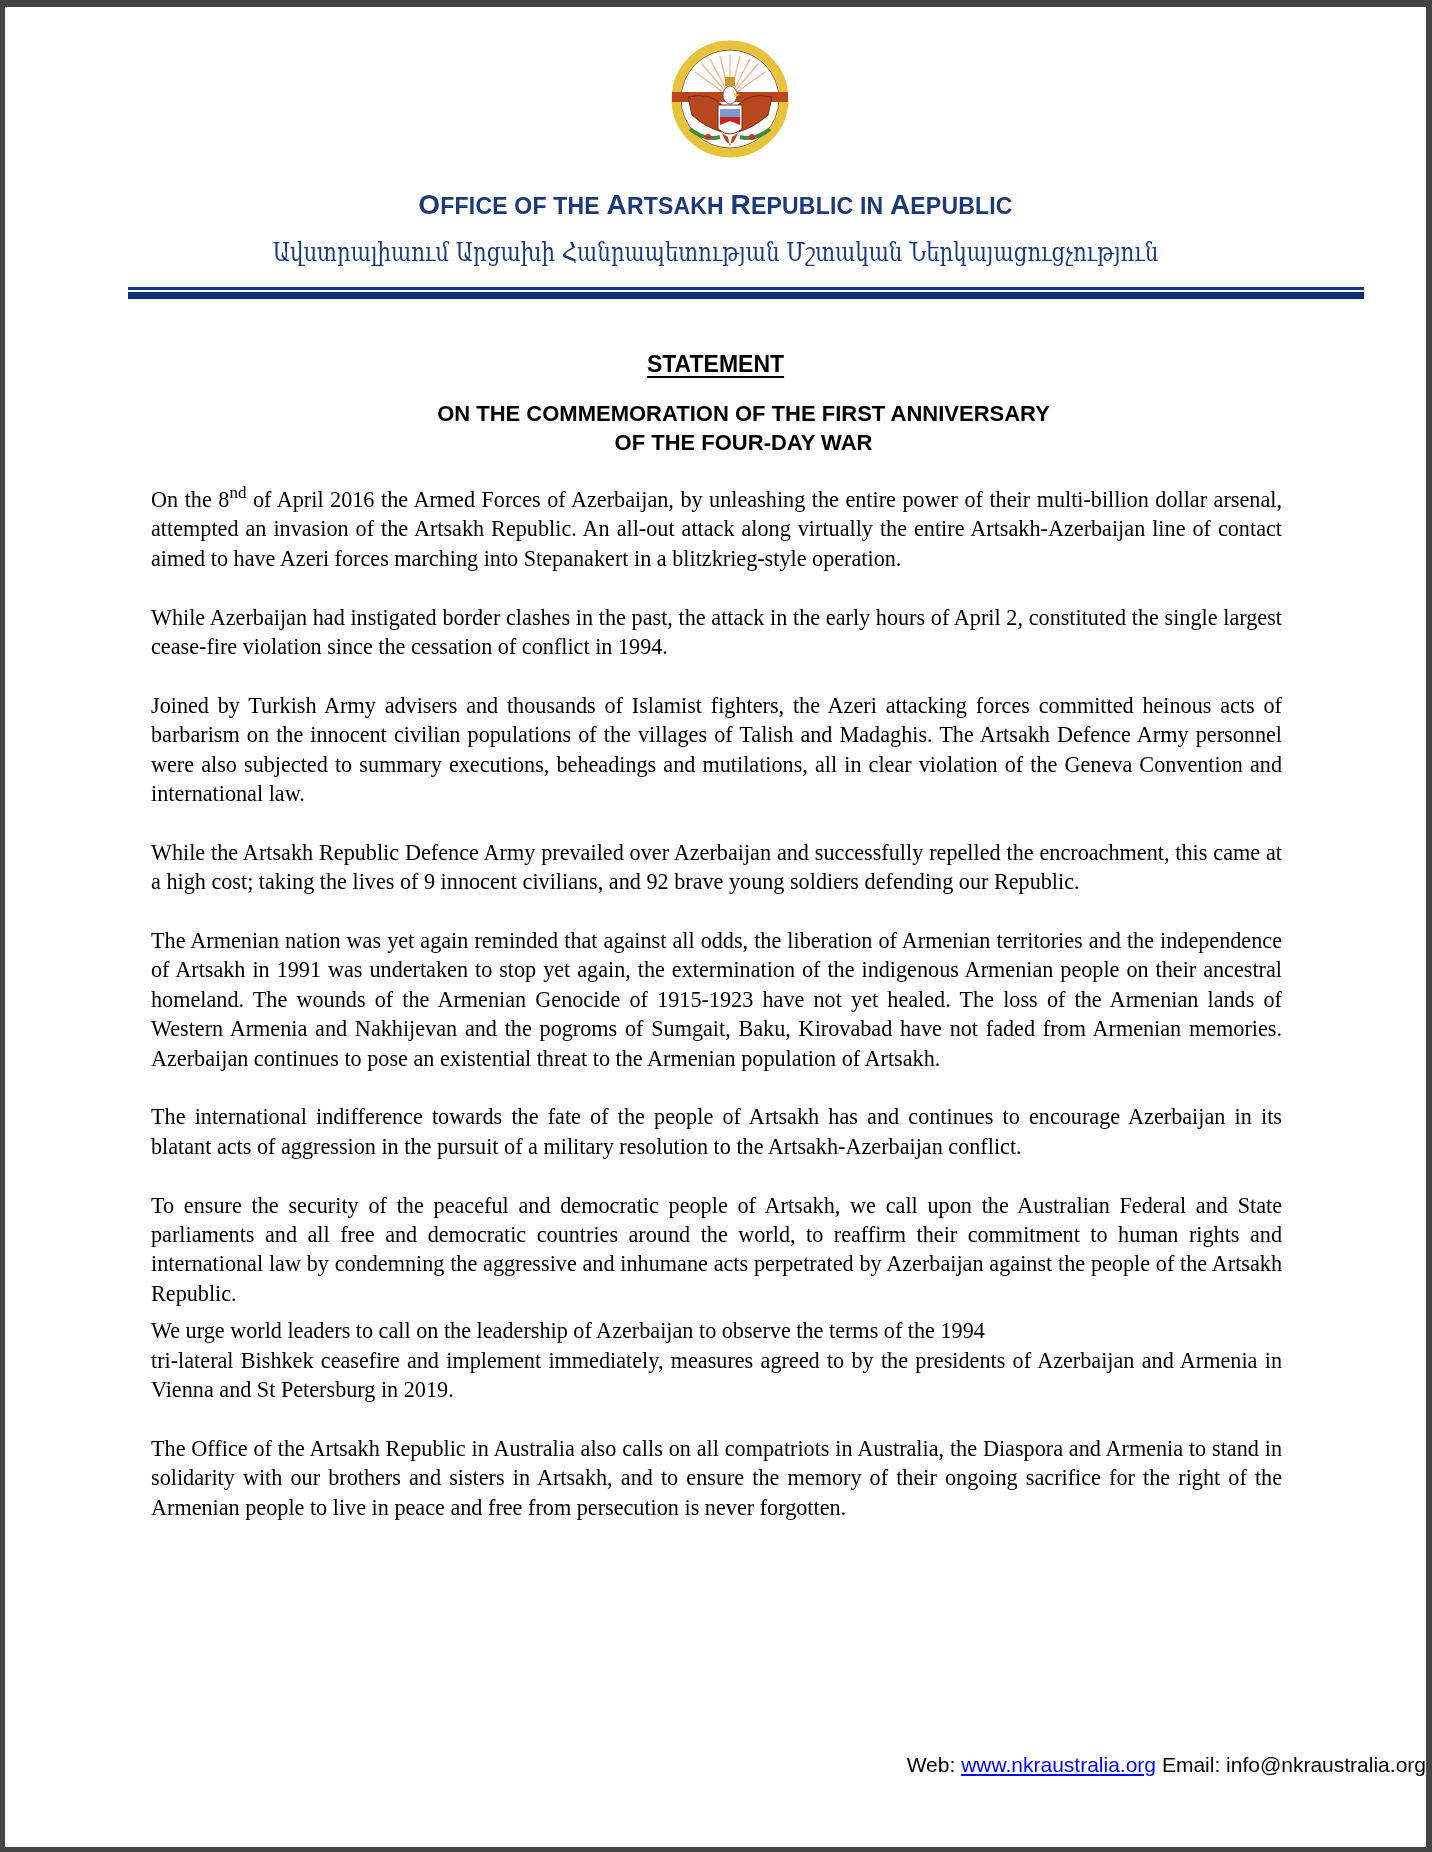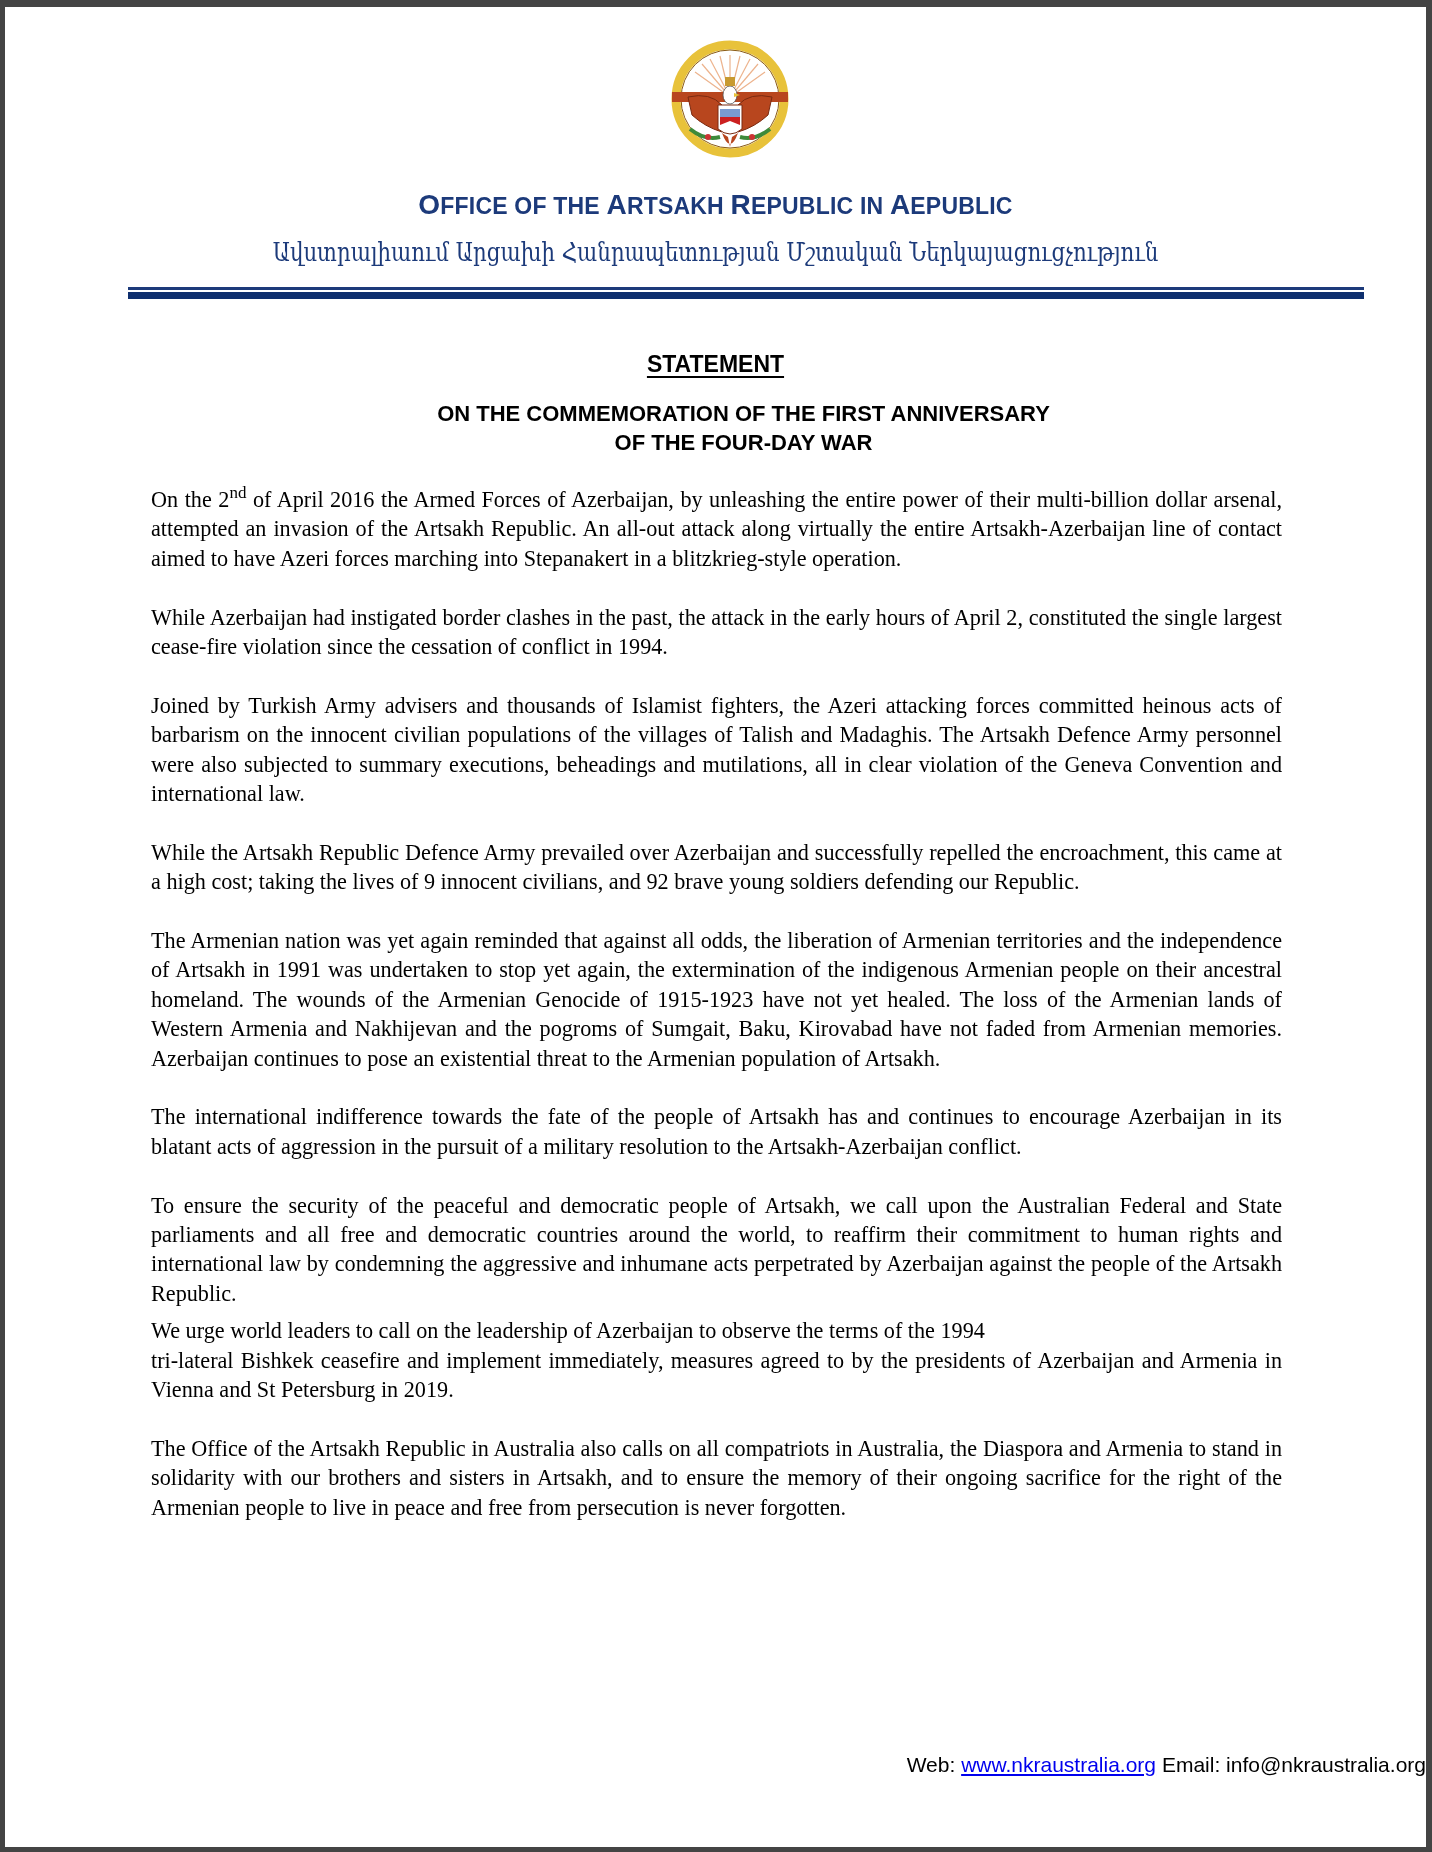--- a/index.html
+++ b/index.html
@@ -101,21 +101,21 @@
   <div class="rule-thick"></div>
 
   <div class="statement">STATEMENT</div>
 
   <div class="heading">
     <div>ON THE COMMEMORATION OF THE FIRST ANNIVERSARY</div>
     <div>OF THE FOUR-DAY WAR</div>
   </div>
 
   <div class="body">
-    <p><span>On the 2</span><sup>nd</sup><span> of April 2016 the Armed Forces of Azerbaijan, by unleashing the entire power of their multi-billion dollar arsenal, attempted an invasion of the Artsakh Republic. An all-out attack along virtually the entire Artsakh-Azerbaijan line of contact aimed to have Azeri forces marching into Stepanakert in a blitzkrieg-style operation.</span></p>
+    <p><span>On the 8</span><sup>nd</sup><span> of April 2016 the Armed Forces of Azerbaijan, by unleashing the entire power of their multi-billion dollar arsenal, attempted an invasion of the Artsakh Republic. An all-out attack along virtually the entire Artsakh-Azerbaijan line of contact aimed to have Azeri forces marching into Stepanakert in a blitzkrieg-style operation.</span></p>
     <p>While Azerbaijan had instigated border clashes in the past, the attack in the early hours of April 2, constituted the single largest cease-fire violation since the cessation of conflict in 1994.</p>
     <p>Joined by Turkish Army advisers and thousands of Islamist fighters, the Azeri attacking forces committed heinous acts of barbarism on the innocent civilian populations of the villages of Talish and Madaghis. The Artsakh Defence Army personnel were also subjected to summary executions, beheadings and mutilations, all in clear violation of the Geneva Convention and international law.</p>
     <p>While the Artsakh Republic Defence Army prevailed over Azerbaijan and successfully repelled the encroachment, this came at a high cost; taking the lives of 9 innocent civilians, and 92 brave young soldiers defending our Republic.</p>
     <p>The Armenian nation was yet again reminded that against all odds, the liberation of Armenian territories and the independence of Artsakh in 1991 was undertaken to stop yet again, the extermination of the indigenous Armenian people on their ancestral homeland.  The wounds of the Armenian Genocide of 1915-1923 have not yet healed. The loss of the Armenian lands of Western Armenia and Nakhijevan and the pogroms of Sumgait, Baku, Kirovabad have not faded from Armenian memories. Azerbaijan continues to pose an existential threat to the Armenian population of Artsakh.</p>
     <p>The international indifference towards the fate of the people of Artsakh has and continues to encourage Azerbaijan in its blatant acts of aggression in the pursuit of a military resolution to the Artsakh-Azerbaijan conflict.</p>
     <p class="tight">To ensure the security of the peaceful and democratic people of Artsakh, we call upon the Australian Federal and State parliaments and all free and democratic countries around the world, to reaffirm their commitment to human rights and international law by condemning the aggressive and inhumane acts perpetrated by Azerbaijan against the people of the Artsakh Republic.</p>
     <p><span style="display:block;text-align:left;">We urge world leaders to call on the leadership of Azerbaijan to observe the terms of the 1994</span><span>tri-lateral Bishkek ceasefire and implement immediately, measures agreed to by the presidents of Azerbaijan and Armenia in Vienna and St Petersburg in 2019.</span></p>
     <p>The Office of the Artsakh Republic in Australia also calls on all compatriots in Australia, the Diaspora and Armenia to stand in solidarity with our brothers and sisters in Artsakh, and to ensure the memory of their ongoing sacrifice for the right of the Armenian people to live in peace and free from persecution is never forgotten.</p>
   </div>
 

